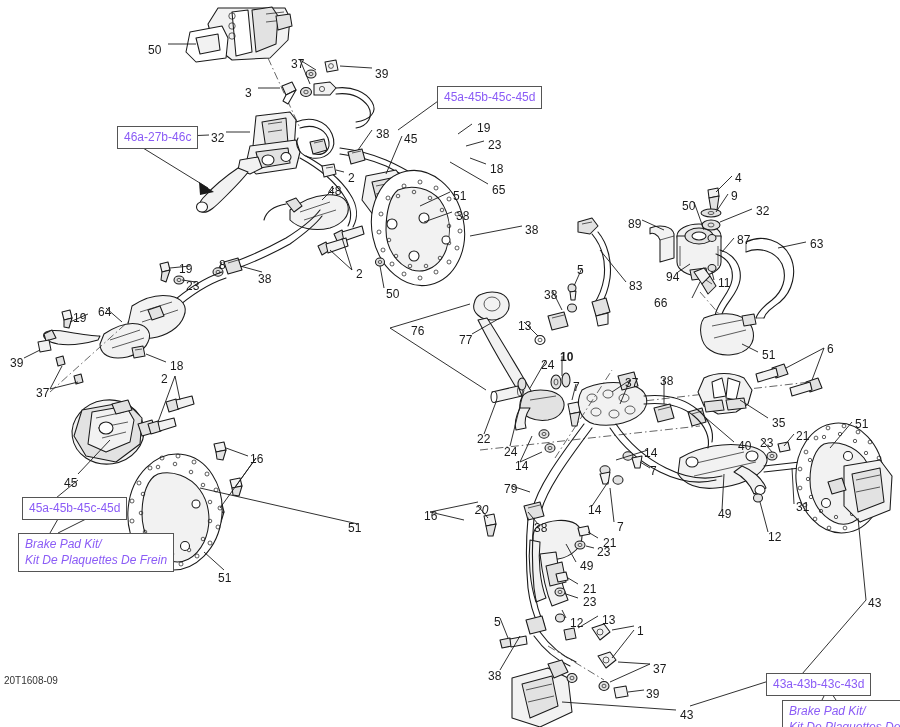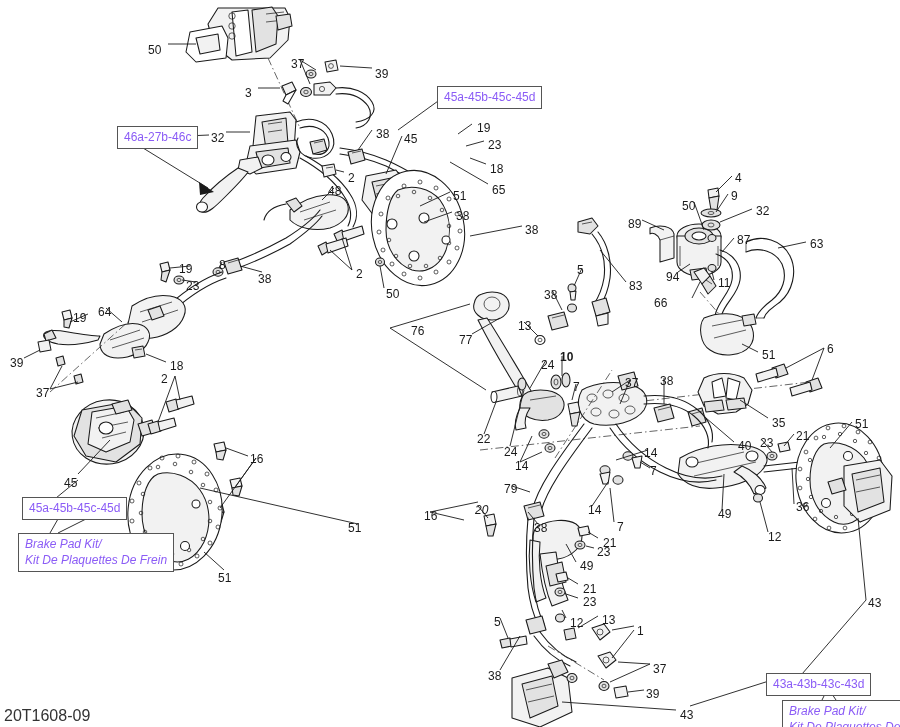--- a/index.html
+++ b/index.html
@@ -41,23 +41,23 @@
     white-space: nowrap;
     line-height: 1.25;
   }
   .boxlabel.two-line {
     line-height: 1.3;
     font-style: italic;
   }
   .footer-code {
     position: absolute;
     left: 4px;
-    top: 707px;
+    top: 675px;
     font-family: "Liberation Sans", sans-serif;
-    font-size: 16px;
+    font-size: 10px;
     color: #333;
   }
   .ldr { stroke: #1a1a1a; stroke-width: 0.9; fill: none; }
   .part-ln { stroke: #1a1a1a; stroke-width: 1.05; fill: none; stroke-linejoin: round; stroke-linecap: round; }
   .part-fill-w { fill: #ffffff; }
   .part-fill-l { fill: #f2f2f2; }
   .part-fill-m { fill: #e2e2e2; }
   .thin { stroke: #1a1a1a; stroke-width: 0.7; fill: none; }
   .hose { stroke: #1a1a1a; stroke-width: 1.1; fill: none; stroke-linecap: round; }
   .dashdot { stroke: #333; stroke-width: 0.75; fill: none; stroke-dasharray: 8 3 1.5 3; }
@@ -825,20 +825,20 @@
       <div class="callout" style="left: 218px; top: 572px;">51</div>
       <div class="callout" style="left: 348px; top: 522px;">51</div>
       <div class="callout" style="left: 772px; top: 417px;">35</div>
       <div class="callout" style="left: 738px; top: 440px;">40</div>
       <div class="callout" style="left: 760px; top: 437px;">23</div>
       <div class="callout" style="left: 796px; top: 430px;">21</div>
       <div class="callout" style="left: 855px; top: 418px;">51</div>
       <div class="callout" style="left: 827px; top: 343px;">6</div>
       <div class="callout" style="left: 762px; top: 349px;">51</div>
       <div class="callout" style="left: 718px; top: 508px;">49</div>
-      <div class="callout" style="left: 796px; top: 501px;">36</div>
+      <div class="callout" style="left: 796px; top: 501px;">31</div>
       <div class="callout" style="left: 768px; top: 531px;">12</div>
       <div class="callout" style="left: 868px; top: 597px;">43</div>
     </div>
 
   <div class="footer-code">20T1608-09</div>
 
 </div>
 
 </body></html>

